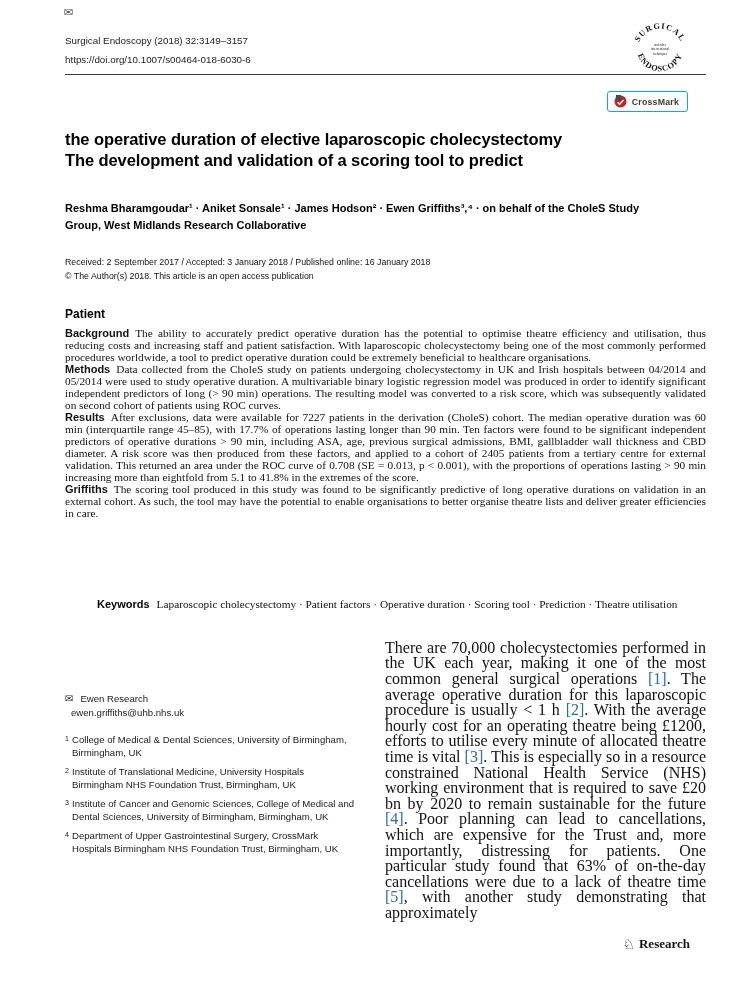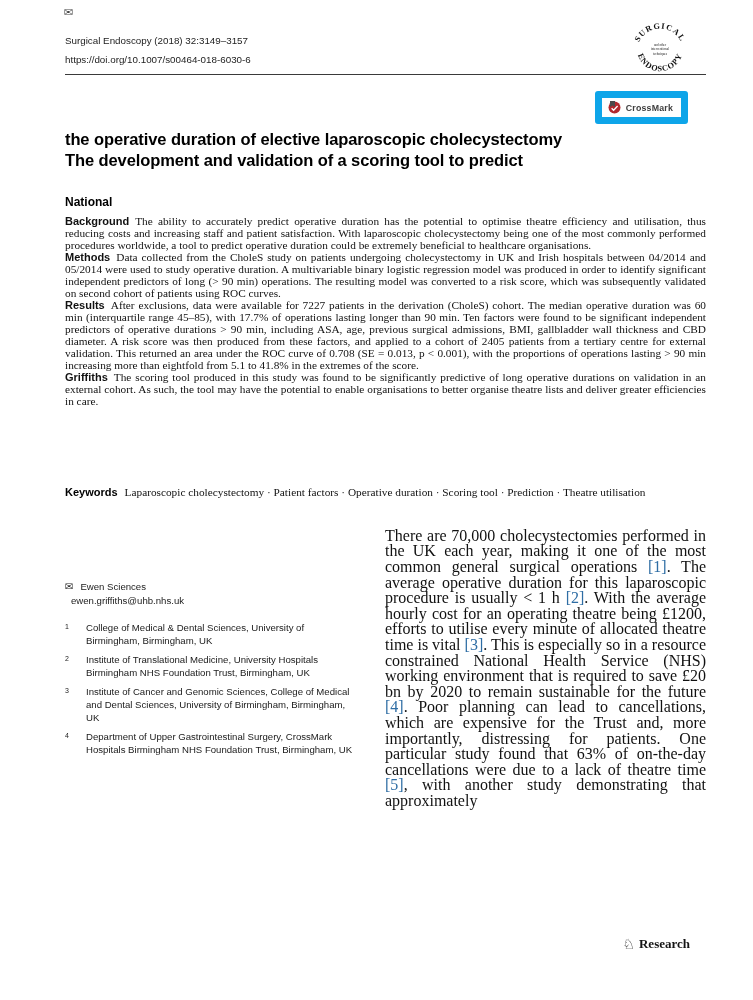--- a/index.html
+++ b/index.html
@@ -28,21 +28,21 @@
   .doi-link { font-size: 9.8px; line-height: 1.5; color: #222; text-decoration: none; display: inline-block; }
   .header-rule { border: none; border-top: 1px solid #3a3a3a; margin: 7px 0 0 0; }
 
   
   .seal { position: absolute; top: 20px; right: 64px; }
 
   
   .crossmark {
     position: absolute; top: 91px; right: 65px;
     display: flex; align-items: center; gap: 5px;
-    border: 7px solid #0ea5e9; border-radius: 3px;
+    border: 1px solid #0ea5e9; border-radius: 3px;
     background: #fefefe; padding: 3px 8px 3px 6px;
     cursor: pointer;
   }
   .crossmark-label { font-size: 8.8px; color: #3d3d3d; font-weight: bold; letter-spacing: 0.2px; }
 
   
   .title { margin-top: 54px; font-size: 16.5px; font-weight: bold; line-height: 21px; color: #000; letter-spacing: -0.1px; }
   .authors { margin-top: 29px; font-size: 11px; font-weight: bold; line-height: 17px; color: #000; }
   .meta { margin-top: 22px; font-size: 8.8px; line-height: 13.5px; color: #111; }
 
@@ -52,41 +52,41 @@
   .abstract p {
     margin: 0;
     font-family: "Liberation Serif", serif;
     font-size: 11.3px; line-height: 12px;
     text-align: justify; color: #111;
   }
   .abs-label { font-family: "Liberation Sans", sans-serif; font-weight: bold; font-size: 11px; padding-right: 6px; }
 
   
   .keywords { margin-top: 78px; font-family: "Liberation Serif", serif; font-size: 11.3px; line-height: 14.5px; text-align: left; color: #111; }
-  .kw-label { font-family: "Liberation Sans", sans-serif; font-weight: bold; font-size: 11px; padding-right: 7px; color: #000; }
+  .kw-label { font-family: "Liberation Sans", sans-serif; font-weight: bold; font-size: 11px; padding-right: 7px; color: #000; margin-left: 32px; }
 
   
   .cols { margin-top: 28px; display: flex; gap: 30px; }
   .col-left { flex: 0 0 290px; }
   .col-right { flex: 1 1 auto; }
   .col-right p {
     margin: 0;
     font-family: "Liberation Serif", serif;
     font-size: 16px; line-height: 15.6px;
     text-align: justify; color: #111;
   }
   .cite { color: #2e6da4; }
 
   
   .footnotes { margin-top: 52px; font-size: 9.6px; line-height: 13px; color: #1a1a1a; }
   .corr-row { display: flex; gap: 7px; align-items: flex-start; }
   .corr-envelope { font-size: 10px; color: #222; font-family: "DejaVu Sans", sans-serif; line-height: 13px; }
   .corr-email { margin-left: 6px; color: #1a1a1a; text-decoration: none; display: inline-block; margin-top: 1px; }
   .affils { margin-top: 14px; }
-  .affil { display: flex; gap: 14px; margin-bottom: 6px; justify-content: center; }
+  .affil { display: flex; gap: 0; margin-bottom: 6px; justify-content: center; }
   .affil-num { flex: 0 0 7px; font-size: 7px; line-height: 10px; padding-top: 1px; }
   .affil-text { flex: 1 1 auto; }
 
   
   .springer {
     position: absolute; right: 63px; bottom: 48px;
     display: flex; align-items: center; gap: 4px;
     font-family: "Liberation Serif", serif;
     font-size: 13px; font-weight: 600; color: #151515;
   }
@@ -130,26 +130,34 @@
     <a class="doi-link" href="#">https://doi.org/10.1007/s00464-018-6030-6</a>
     <hr class="header-rule">
 
     
     <div class="title">
       <div>the operative duration of elective laparoscopic cholecystectomy</div>
       <div>The development and validation of a scoring tool to predict</div>
     </div>
 
     
-
-    
+    <div class="authors">
+      <div>Reshma Bharamgoudar¹ · Aniket Sonsale¹ · James Hodson² · Ewen Griffiths³,⁴ · on behalf of the CholeS Study</div>
+      <div>Group, West Midlands Research Collaborative</div>
+    </div>
+
+    
+    <div class="meta">
+      <div>Received: 2 September 2017 / Accepted: 3 January 2018 / Published online: 16 January 2018</div>
+      <div>© The Author(s) 2018. This article is an open access publication</div>
+    </div>
 
     
     <div class="abstract">
-      <div class="abstract-heading">National</div>
+      <div class="abstract-heading">Patient</div>
       <p>
         <span class="abs-label">Background</span><span>The ability to accurately predict operative duration has the potential to optimise theatre efficiency and utilisation, thus reducing costs and increasing staff and patient satisfaction. With laparoscopic cholecystectomy being one of the most commonly performed procedures worldwide, a tool to predict operative duration could be extremely beneficial to healthcare organisations.</span>
       </p>
       <p>
         <span class="abs-label">Methods</span><span>Data collected from the CholeS study on patients undergoing cholecystectomy in UK and Irish hospitals between 04/2014 and 05/2014 were used to study operative duration. A multivariable binary logistic regression model was produced in order to identify significant independent predictors of long (&gt; 90 min) operations. The resulting model was converted to a risk score, which was subsequently validated on second cohort of patients using ROC curves.</span>
       </p>
       <p>
         <span class="abs-label">Results</span><span>After exclusions, data were available for 7227 patients in the derivation (CholeS) cohort. The median operative duration was 60 min (interquartile range 45–85), with 17.7% of operations lasting longer than 90 min. Ten factors were found to be significant independent predictors of operative durations &gt; 90 min, including ASA, age, previous surgical admissions, BMI, gallbladder wall thickness and CBD diameter. A risk score was then produced from these factors, and applied to a cohort of 2405 patients from a tertiary centre for external validation. This returned an area under the ROC curve of 0.708 (SE = 0.013, p &lt; 0.001), with the proportions of operations lasting &gt; 90 min increasing more than eightfold from 5.1 to 41.8% in the extremes of the score.</span>
       </p>
       <p>
@@ -161,21 +169,21 @@
     <div class="keywords">
       <span class="kw-label">Keywords</span><span>Laparoscopic cholecystectomy · Patient factors · Operative duration · Scoring tool · Prediction · Theatre utilisation</span>
     </div>
 
     
     <div class="cols">
       <div class="col-left">
         <div class="footnotes">
           <div class="corr-row">
             <span class="corr-envelope">✉</span>
-            <span>Ewen Sciences</span>
+            <span>Ewen Research</span>
           </div>
           <a class="corr-email" href="#">ewen.griffiths@uhb.nhs.uk</a>
 
           <div class="affils">
             <div class="affil">
               <span class="affil-num">1</span>
               <span class="affil-text">College of Medical &amp; Dental Sciences, University of Birmingham, Birmingham, UK</span>
             </div>
             <div class="affil">
               <span class="affil-num">2</span>

